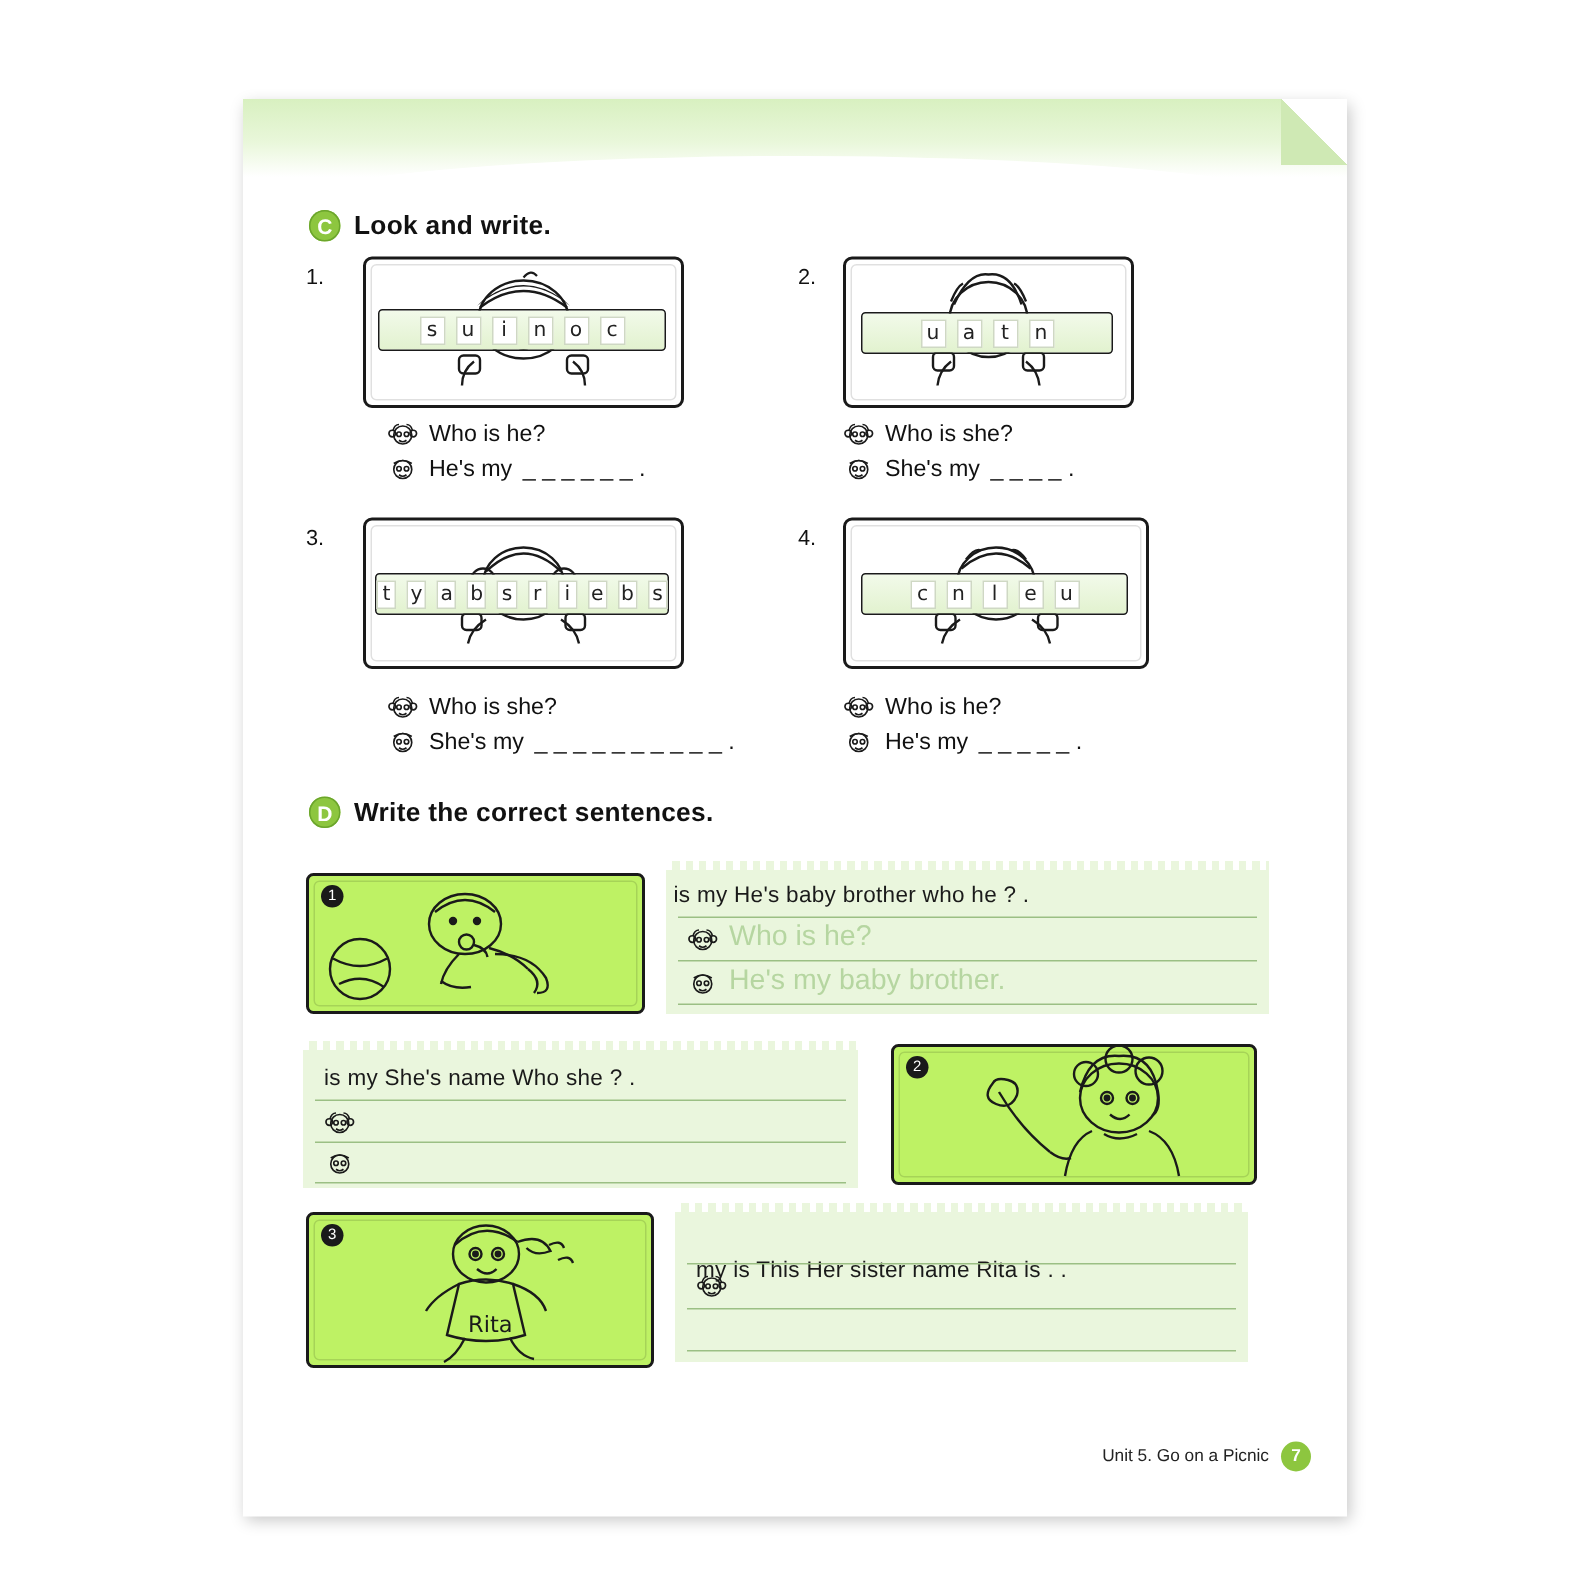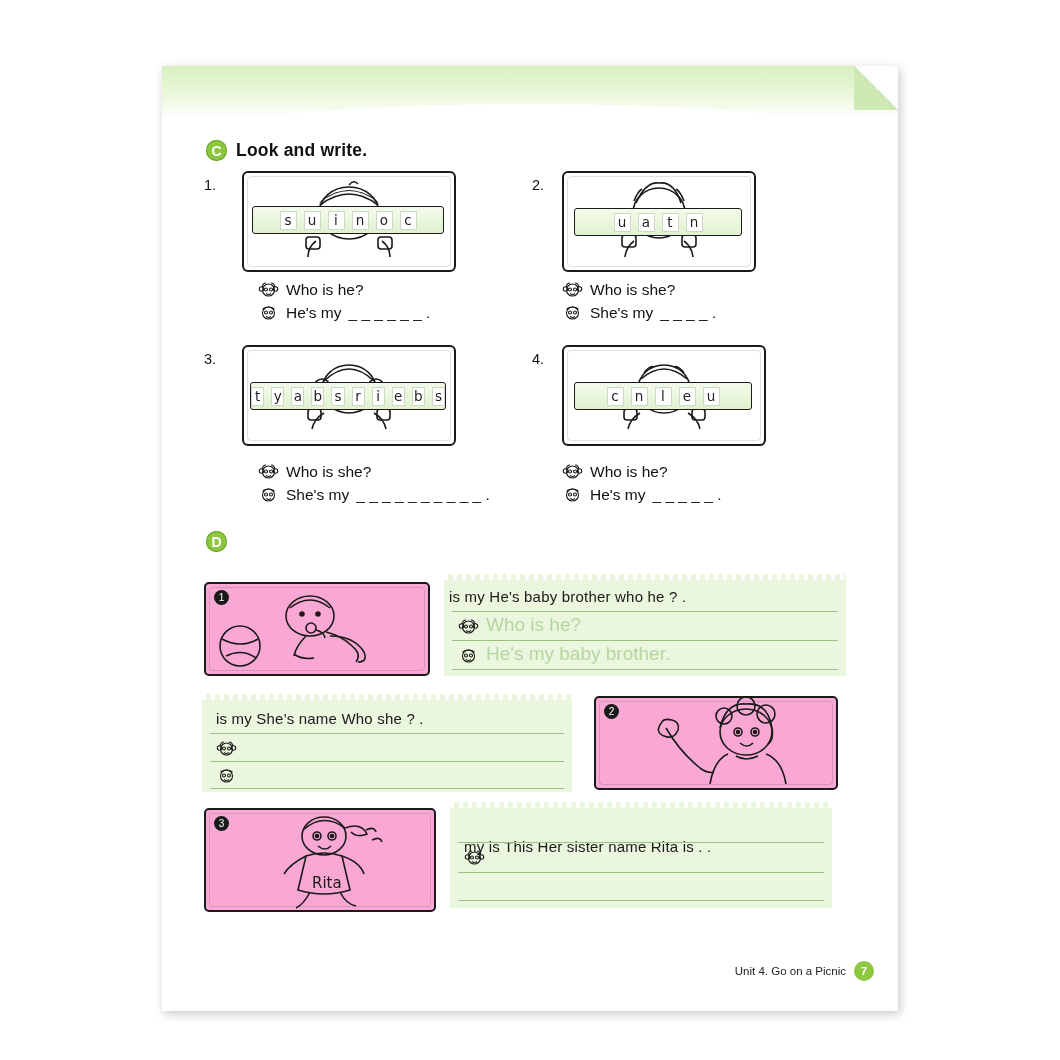--- a/index.html
+++ b/index.html
@@ -119,21 +119,21 @@
   .face {
     width: 21px; height: 17px;
     flex: none;
   }
 
   
   .d-pic {
     position: absolute;
     border: 2px solid #1a1a1a;
     border-radius: 5px;
-    background: #f9a8d4;
+    background: #bef264;
   }
   .d-pic:before {
     content: "";
     position: absolute;
     left: 3px; right: 3px; top: 3px; bottom: 3px;
     border: 1px solid rgba(0,0,0,0.12);
     border-radius: 4px;
   }
   .bullet-num {
     position: absolute;
@@ -446,20 +446,21 @@
             <path d="M4.5 5 q6 -4 12 0"></path>
         </g>
       </svg>
       <span>He's my</span>
       <span>_ _ _ _ _ .</span>
     </div>
   </div>
 
   <div class="sec-head" style="left:44px; top:465px;">
     <div class="sec-badge">D</div>
+    <div class="sec-title">Write the correct sentences.</div>
   </div>
 
   <div class="d-pic" style="left:42px; top:516px; width:222px; height:90px;">
     <svg viewBox="0 0 222 90" width="222" height="90">
       <g fill="none" stroke="#1a1a1a" stroke-width="1.6">
         <circle cx="34" cy="62" r="20"></circle>
         <path d="M16 55 q18 10 36 0"></path>
           <path d="M20 72 q16 -8 30 2"></path>
         <ellipse cx="104" cy="32" rx="24" ry="20"></ellipse>
         <path d="M84 24 q20 -16 40 0"></path>
@@ -599,16 +600,16 @@
         <path d="M4 6 q1 -4 4 -4"></path>
         <path d="M17 6 q-1 -4 -4 -4"></path>
       <circle cx="3.5" cy="8" r="2.2"></circle>
         <circle cx="17.5" cy="8" r="2.2"></circle>
     </g>
   </svg>
   <div class="ruleline" style="left:296px; top:806px; width:366px;"></div>
   <div class="ruleline" style="left:296px; top:834px; width:366px;"></div>
 
   <div class="footer">
-    <div class="footer-text">Unit 4. Go on a Picnic</div>
+    <div class="footer-text">Unit 5. Go on a Picnic</div>
     <div class="page-no">7</div>
   </div>
 </div>
 
 </body></html>

